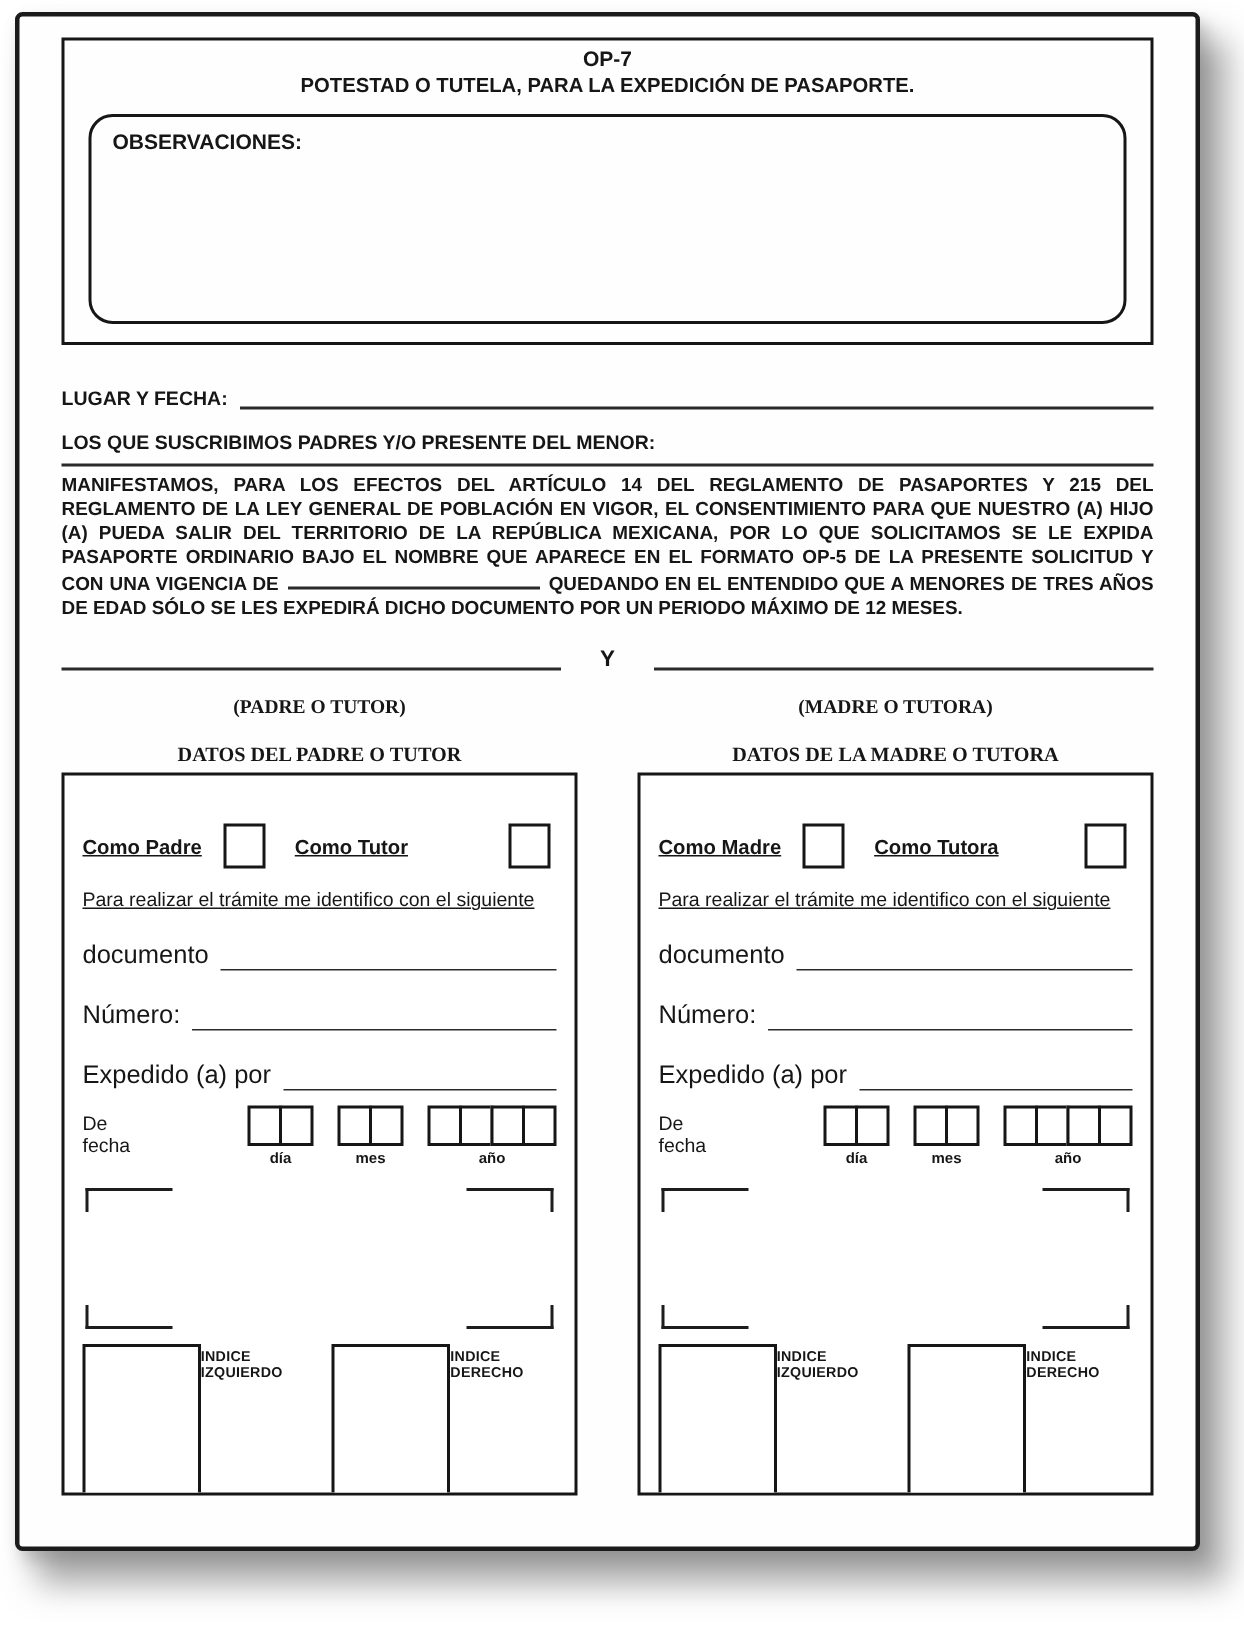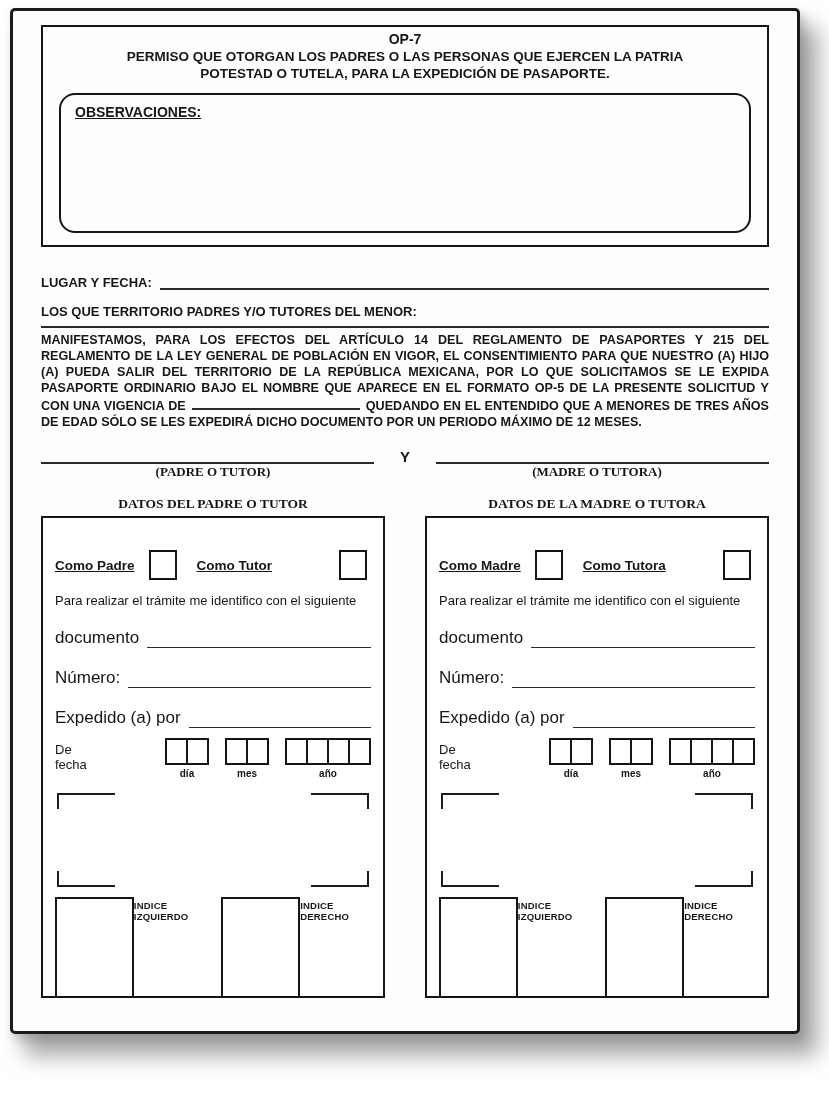--- a/index.html
+++ b/index.html
@@ -15,21 +15,21 @@
   .content{padding:14px 28px 0 28px;}
 
   
   .header-box{border:2px solid #161616;padding:3px 10px 10px 10px;}
   .form-code{text-align:center;font-weight:bold;font-size:14px;line-height:18px;}
   .form-title{text-align:center;font-weight:bold;font-size:13.5px;line-height:17px;}
   .obs-box{
     border:2px solid #161616;border-radius:16px;height:140px;margin:11px 6px 2px 6px;
     padding:8px 14px;box-sizing:border-box;
   }
-  .obs-label{font-weight:bold;font-size:14px;text-decoration:underline;}
+  .obs-label{font-weight:bold;font-size:14px;}
 
   
   .lf-row{display:flex;align-items:flex-end;margin-top:28px;}
   .lf-label{font-weight:bold;font-size:13px;white-space:nowrap;}
   .wline{flex:1;border-bottom:2px solid #2a2a2a;margin-left:8px;height:13px;}
 
   .subscribers{font-weight:bold;font-size:13px;margin-top:14px;}
   .names-line{border-bottom:2px solid #2a2a2a;margin-top:6px;height:1px;}
 
   .statement{
@@ -38,39 +38,39 @@
   .blank-inline{
     display:inline-block;width:168px;border-bottom:2px solid #2a2a2a;height:11px;
     margin:0 6px;vertical-align:baseline;
   }
 
   
   .sig-row{display:flex;align-items:flex-end;margin-top:18px;}
   .sig-line{flex:1;border-bottom:2px solid #2a2a2a;height:14px;}
   .conj{font-weight:bold;font-size:15px;line-height:15px;padding:0 26px;}
 
-  .cap-row{display:flex;margin-top:0;}
+  .cap-row{display:flex;margin-top:16px;}
   .cap-cell{flex:1;text-align:center;font-family:"Liberation Serif",serif;font-weight:bold;font-size:13px;}
   .cap-gap{width:40px;}
 
   .sec-title-row{display:flex;margin-top:16px;}
   .sec-title{flex:1;text-align:center;font-family:"Liberation Serif",serif;font-weight:bold;font-size:13.5px;}
 
   
   .boxes-row{display:flex;margin-top:4px;gap:40px;}
   .datos-box{
     flex:1;border:2px solid #161616;height:482px;box-sizing:border-box;
     padding:0 12px;overflow:hidden;position:relative;background:#fff;
   }
   .check-row{display:flex;align-items:center;margin-top:32px;text-decoration:underline;}
   .check-label{font-weight:bold;font-size:13.5px;white-space:nowrap;}
   .checkbox{width:28px;height:30px;border:2px solid #161616;box-sizing:border-box;margin-left:14px;background:#fff;}
   .check-label.second{margin-left:20px;}
   .checkbox.last{margin-left:auto;margin-right:4px;}
-  .intro{font-size:13px;margin-top:13px;}
+  .intro{font-size:13px;margin-top:13px;text-decoration:underline;}
   .field-row{display:flex;align-items:flex-end;margin-top:20px;font-size:17px;justify-content:flex-end;}
   .field-row .wline{border-bottom:1.5px solid #2a2a2a;height:12px;}
 
   .date-row{display:flex;margin-top:10px;}
   .date-label{font-size:13px;width:72px;padding-top:4px;}
   .dgroup{display:flex;flex-direction:column;align-items:center;margin-left:16px;}
   .dgroup.first{margin-left:22px;padding-left:43px;}
   .cells{display:flex;}
   .cell{width:19px;height:23px;border:2px solid #161616;box-sizing:content-box;background:#fff;}
   .cell + .cell{margin-left:-2px;}
@@ -89,33 +89,32 @@
   .print-label{font-size:9.5px;font-weight:bold;margin-top:3px;letter-spacing:.2px;}
 </style>
 </head>
 <body>
 
 <div class="page">
   <div class="content">
 
     <div class="header-box">
       <div class="form-code">OP-7</div>
-      <div class="form-title">PERMISO QUE OTORGAN LOS PADRES O LAS PERSONAS QUE EJERCEN LA PATRIA</div>
       <div class="form-title">POTESTAD O TUTELA, PARA LA EXPEDICIÓN DE PASAPORTE.</div>
       <div class="obs-box">
         <span class="obs-label">OBSERVACIONES:</span>
       </div>
     </div>
 
     <div class="lf-row">
       <span class="lf-label">LUGAR Y FECHA:</span>
       <span class="wline"></span>
     </div>
 
-    <div class="subscribers">LOS QUE TERRITORIO PADRES Y/O TUTORES DEL MENOR:</div>
+    <div class="subscribers">LOS QUE SUSCRIBIMOS PADRES Y/O PRESENTE DEL MENOR:</div>
     <div class="names-line"></div>
 
     <div class="statement"><span>MANIFESTAMOS, PARA LOS EFECTOS DEL ARTÍCULO 14 DEL REGLAMENTO DE PASAPORTES Y 215 DEL REGLAMENTO DE LA LEY GENERAL DE POBLACIÓN EN VIGOR, EL CONSENTIMIENTO PARA QUE NUESTRO (A) HIJO (A) PUEDA SALIR DEL TERRITORIO DE LA REPÚBLICA MEXICANA, POR LO QUE SOLICITAMOS SE LE EXPIDA PASAPORTE ORDINARIO BAJO EL NOMBRE QUE APARECE EN EL FORMATO OP-5 DE LA PRESENTE SOLICITUD Y CON UNA VIGENCIA DE</span><span class="blank-inline"></span><span>QUEDANDO EN EL ENTENDIDO QUE A MENORES DE TRES AÑOS DE EDAD SÓLO SE LES EXPEDIRÁ DICHO DOCUMENTO POR UN PERIODO MÁXIMO DE 12 MESES.</span></div>
 
     <div class="sig-row">
       <span class="sig-line"></span>
       <span class="conj">Y</span>
       <span class="sig-line"></span>
     </div>
     <div class="cap-row">

